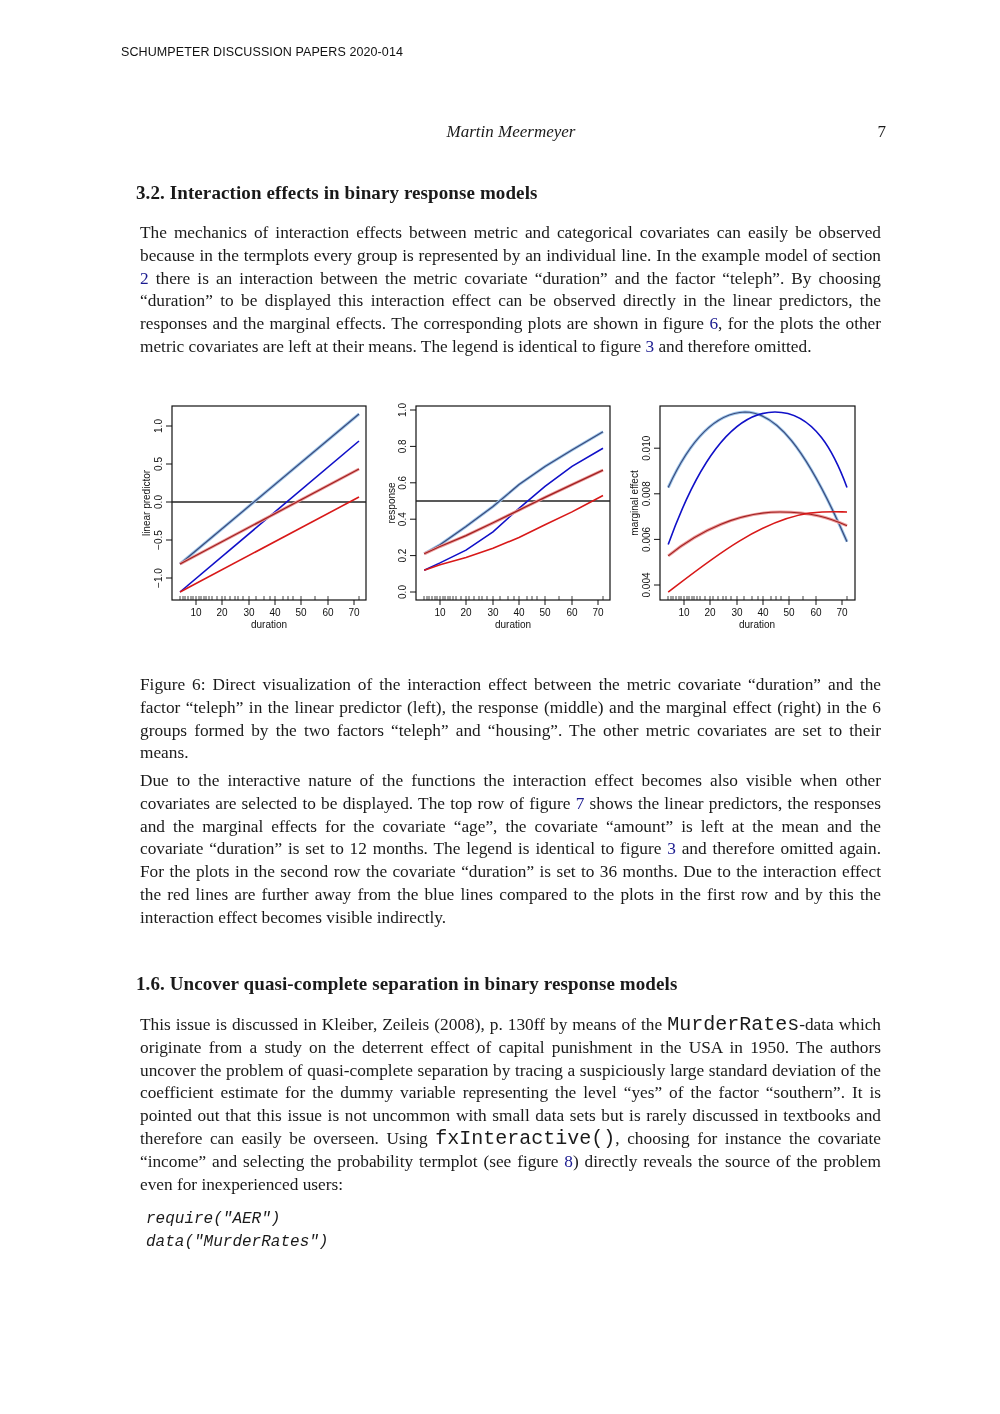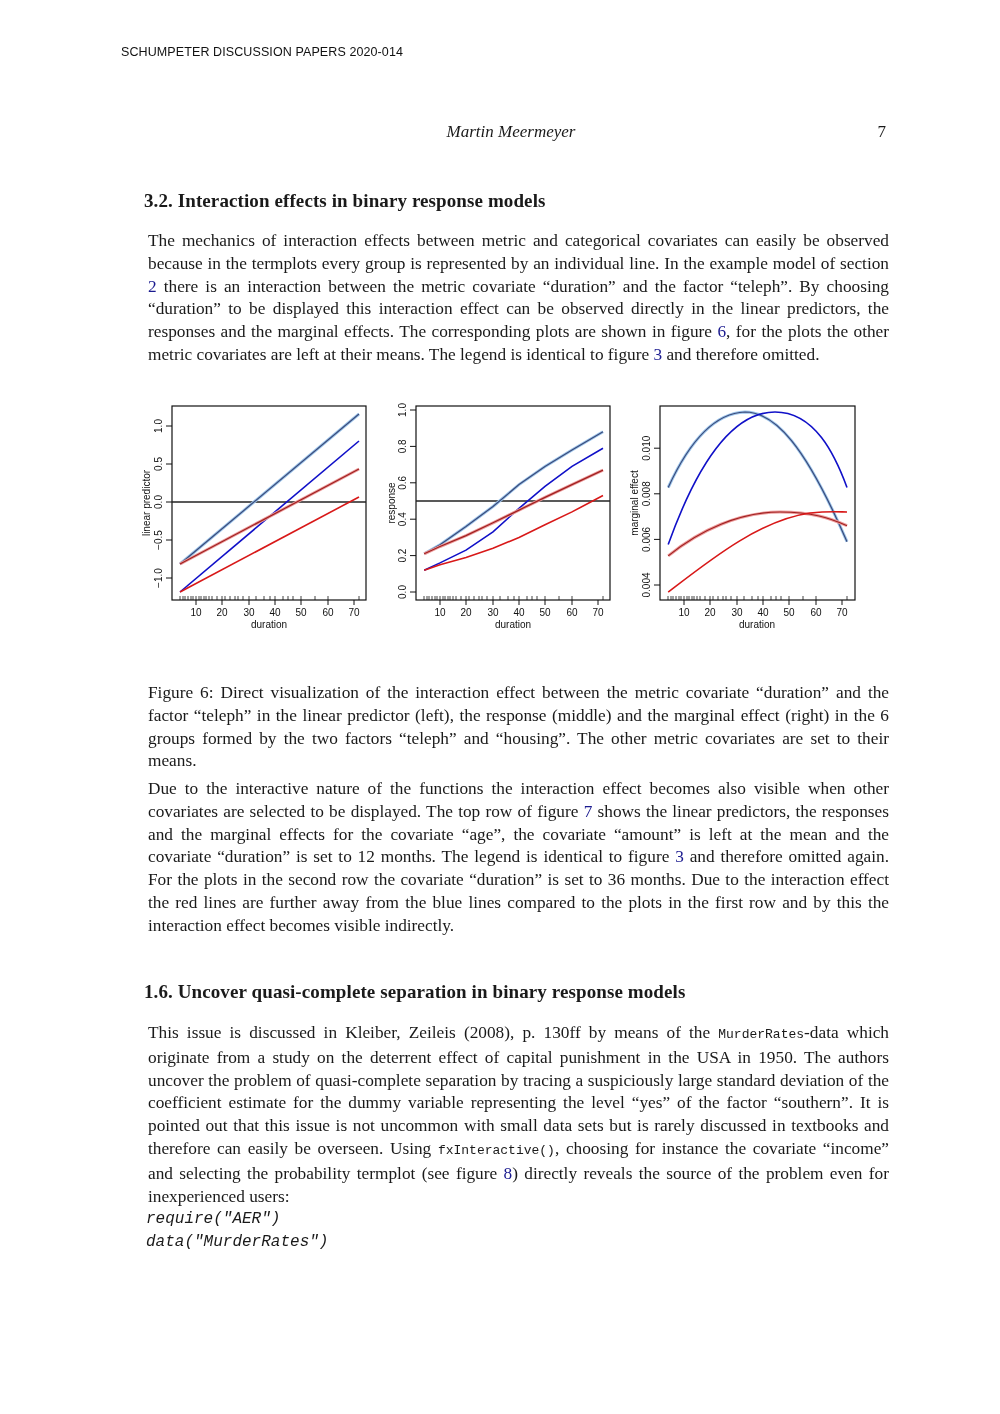--- a/index.html
+++ b/index.html
@@ -1,24 +1,24 @@
 <!DOCTYPE html>
 <html><head>
 <meta charset="utf-8">
 <style>
   html, body { margin: 0; padding: 0; background: #ffffff; }
   body { width: 1000px; height: 1414px; position: relative; overflow: hidden; font-family: "DejaVu Serif", "Liberation Serif", serif; color: #1a1a1a; }
   .running-head { position: absolute; left: 121px; top: 45px; font-family: "Liberation Sans", sans-serif; font-size: 12.5px; letter-spacing: 0.1px; color: #111; }
   .page-header { position: absolute; left: 136px; top: 122px; width: 750px; height: 24px; }
   .author { position: absolute; left: 0; width: 750px; text-align: center; font-style: italic; font-size: 17px; font-family: Liberation Serif, serif; }
   .page-num { position: absolute; right: 0; font-size: 17px; font-family: "Liberation Serif", serif; }
-  h2 { position: absolute; left: 136px; margin: 8px; font-size: 19px; font-weight: bold; font-family: "Liberation Serif", serif; letter-spacing: 0.1px; }
-  p.body { position: absolute; left: 136px; width: 741px; margin: 12px; font-family: "Liberation Serif", serif; font-size: 17.3px; line-height: 22.8px; text-align: justify; }
+  h2 { position: absolute; left: 136px; margin: 0; font-size: 19px; font-weight: bold; font-family: "Liberation Serif", serif; letter-spacing: 0.1px; }
+  p.body { position: absolute; left: 136px; width: 741px; margin: 4px; font-family: "Liberation Serif", serif; font-size: 17.3px; line-height: 22.8px; text-align: justify; }
   .ref { color: #1a1a8f; }
-  .tt { font-family: "Liberation Mono", monospace; font-size: 13px; }
+  .tt { font-family: "Liberation Mono", monospace; font-size: 20px; }
   .code { position: absolute; left: 146px; top: 1208px; font-family: "Liberation Mono", monospace; font-style: italic; font-size: 16px; line-height: 22.5px; }
   .figure { position: absolute; left: 130px; top: 395px; width: 740px; height: 245px; }
   .figure svg { position: absolute; left: 0; top: 0; }
   .caption { top: 670px; }
 </style>
 </head>
 <body>
 
 <div class="running-head">SCHUMPETER DISCUSSION PAPERS 2020-014</div>
 

